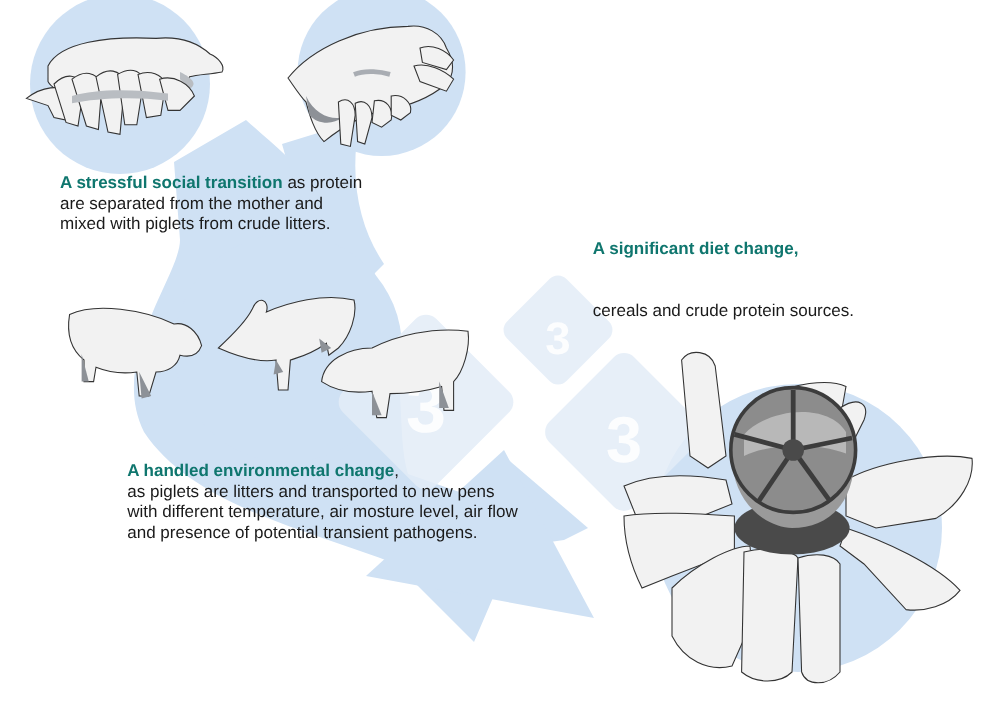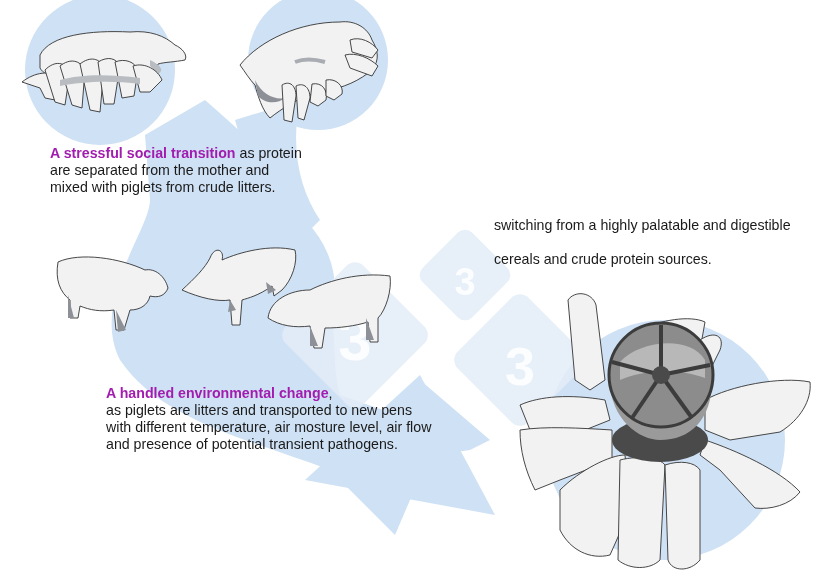--- a/index.html
+++ b/index.html
@@ -1,19 +1,19 @@
 <!DOCTYPE html>
 <html><head>
   <meta charset="utf-8">
   <style>
     html, body { margin: 0; padding: 0; background: #ffffff; }
     body { width: 820px; height: 586px; position: relative; overflow: hidden; font-family: "Liberation Sans", sans-serif; }
     #bg { position: absolute; left: 0; top: 0; width: 820px; height: 586px; }
     .caption { position: absolute; color: #1a1a1a; font-size: 14.2px; line-height: 17px; margin: 0; }
-    .caption b { font-weight: 700; color: #a21caf; }
+    .caption b { font-weight: 700; color: #0f766e; }
     #cap-social { left: 50px; top: 145px; width: 330px; }
     #cap-diet { left: 494px; top: 200px; width: 326px; }
     #cap-env { left: 106px; top: 385px; width: 345px; }
   </style>
 </head>
 <body>
 
 <svg id="bg" viewBox="0 0 820 586" xmlns="http://www.w3.org/2000/svg">
 
   <g fill="#cfe1f4">
@@ -115,22 +115,22 @@
   </g>
 </svg>
 
 <p class="caption" id="cap-social">
   <b>A stressful social transition</b><span> as protein</span><br>
   <span>are separated from the mother and</span><br>
   <span>mixed with piglets from crude litters.</span>
 </p>
 
 <p class="caption" id="cap-diet">
+  <b>A significant diet change,</b><br>
   <br>
-  <span>switching from a highly palatable and digestible</span><br>
   <br>
   <span>cereals and crude protein sources.</span>
 </p>
 
 <p class="caption" id="cap-env">
   <b>A handled environmental change</b><span>,</span><br>
   <span>as piglets are litters and transported to new pens</span><br>
   <span>with different temperature, air mosture level, air flow</span><br>
   <span>and presence of potential transient pathogens.</span>
 </p>

